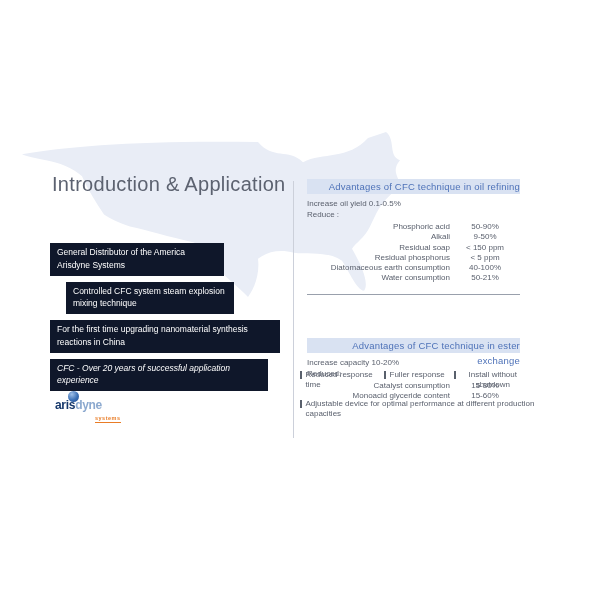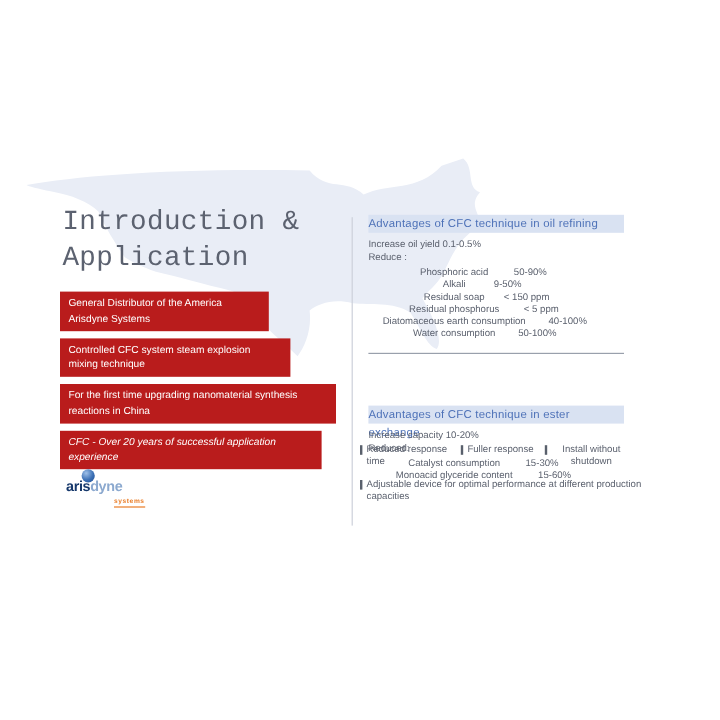--- a/index.html
+++ b/index.html
@@ -4,48 +4,48 @@
 <style>
   html,body { margin:0; padding:0; background:#ffffff; }
   body { font-family:"Liberation Sans", sans-serif; }
   .canvas { position:relative; width:600px; height:600px; background:#ffffff; overflow:hidden; }
 
   
   .map { position:absolute; left:8px; top:130px; width:440px; height:186px; }
 
   
   .title { position:absolute; left:52px; top:171px; width:250px;
-           font-size:23px; line-height:1.3; color:#5c6270; letter-spacing:0.3px;font-family:Liberation Mono, monospace; }
+           font-size:20px; line-height:1.3; color:#5c6270; letter-spacing:0.3px; }
   .boxes { position:absolute; left:50px; top:243px; display:flex; flex-direction:column; gap:6px; }
-  .bbox  { background:#b91c1c; color:#ffffff; font-size:8.5px; line-height:1.5;
+  .bbox  { background:#0f172a; color:#ffffff; font-size:8.5px; line-height:1.5;
            padding:3px 7px 4px 7px; box-sizing:border-box; }
-  .b0 { width:174px; } .b1 { width:192px; } .b2 { width:230px; } .b3 { width:218px;font-style:italic; }
+  .b0 { width:174px; } .b1 { width:168px;margin-left:16px; } .b2 { width:230px; } .b3 { width:218px;font-style:italic; }
 
   
   .logo { position:absolute; left:55px; top:391px; width:75px; height:34px; }
   .logo-orb  { position:absolute; left:13px; top:0; width:11px; height:11px; border-radius:50%;
                background:radial-gradient(circle at 35% 30%, #9fc0e8, #3c70b5 55%, #1d4a8f); }
   .logo-text { position:absolute; left:0; top:7px; font-size:12px; font-weight:bold; letter-spacing:-0.3px; }
   .logo-aris { color:#16386b; }
   .logo-dyne { color:#8ca9cf; }
   .logo-sub  { position:absolute; left:40px; top:24px; font-size:5.5px; font-weight:bold; color:#e97c26;
                border-bottom:1.2px solid #e97c26; padding-bottom:1px; letter-spacing:0.5px; }
 
   
   .divider-v { position:absolute; left:293px; top:181px; width:1px; height:257px; background:#ccd0da; }
 
   
   .rsec  { position:absolute; left:307px; width:213px; }
   .sec1  { top:179px; }
   .sec2  { top:306px;margin-top:32px; }
-  .shead { background:#d9e2f2; color:#4e72b8; font-size:9.5px; text-align:left;
+  .shead { background:#d9e2f2; color:#4e72b8; font-size:9.5px; text-align:right;
            height:15px; line-height:15px; letter-spacing:0.2px; }
   .intro { margin-top:5px; font-size:8px; color:#5b616e; line-height:1.32; }
   .trows { margin-top:2px; }
-  .trow  { display:flex; justify-content:center; font-size:8px; color:#5b616e; line-height:10.2px; }
+  .trow  { display:flex; justify-content:flex-end; font-size:8px; color:#5b616e; line-height:10.2px; }
   .tvalue{ width:70px; text-align:center; }
 
   .hr1 { position:absolute; left:307px; top:294px; width:213px; border-top:1.6px solid #99a0ac; }
 
   
   .features { position:absolute; left:300px; top:370px; width:226px; display:flex; justify-content:space-between; }
   .feature  { display:flex; font-size:8px; color:#5b616e; line-height:1.3; }
   .fbar { width:1.5px; background:#59606c; height:8px; margin-top:1px; margin-right:4px; flex:none; }
   .f0 { width:80px; } .f1 { width:66px; } .f2 { width:72px;text-align:center; }
   .feature-wide { position:absolute; left:300px; top:399px; width:252px; display:flex;
@@ -103,21 +103,21 @@
       <div class="trow">
         <span>Residual phosphorus</span>
         <span class="tvalue">&lt; 5 ppm</span>
       </div>
       <div class="trow">
         <span>Diatomaceous earth consumption</span>
         <span class="tvalue">40-100%</span>
       </div>
       <div class="trow">
         <span>Water consumption</span>
-        <span class="tvalue">50-100%</span>
+        <span class="tvalue">50-21%</span>
       </div>
     </div>
   </div>
 
   <div class="hr1"></div>
 
   <div class="rsec sec2">
     <div class="shead">Advantages of CFC technique in ester exchange</div>
     <div class="intro">
       <div>Increase capacity 10-20%</div>

